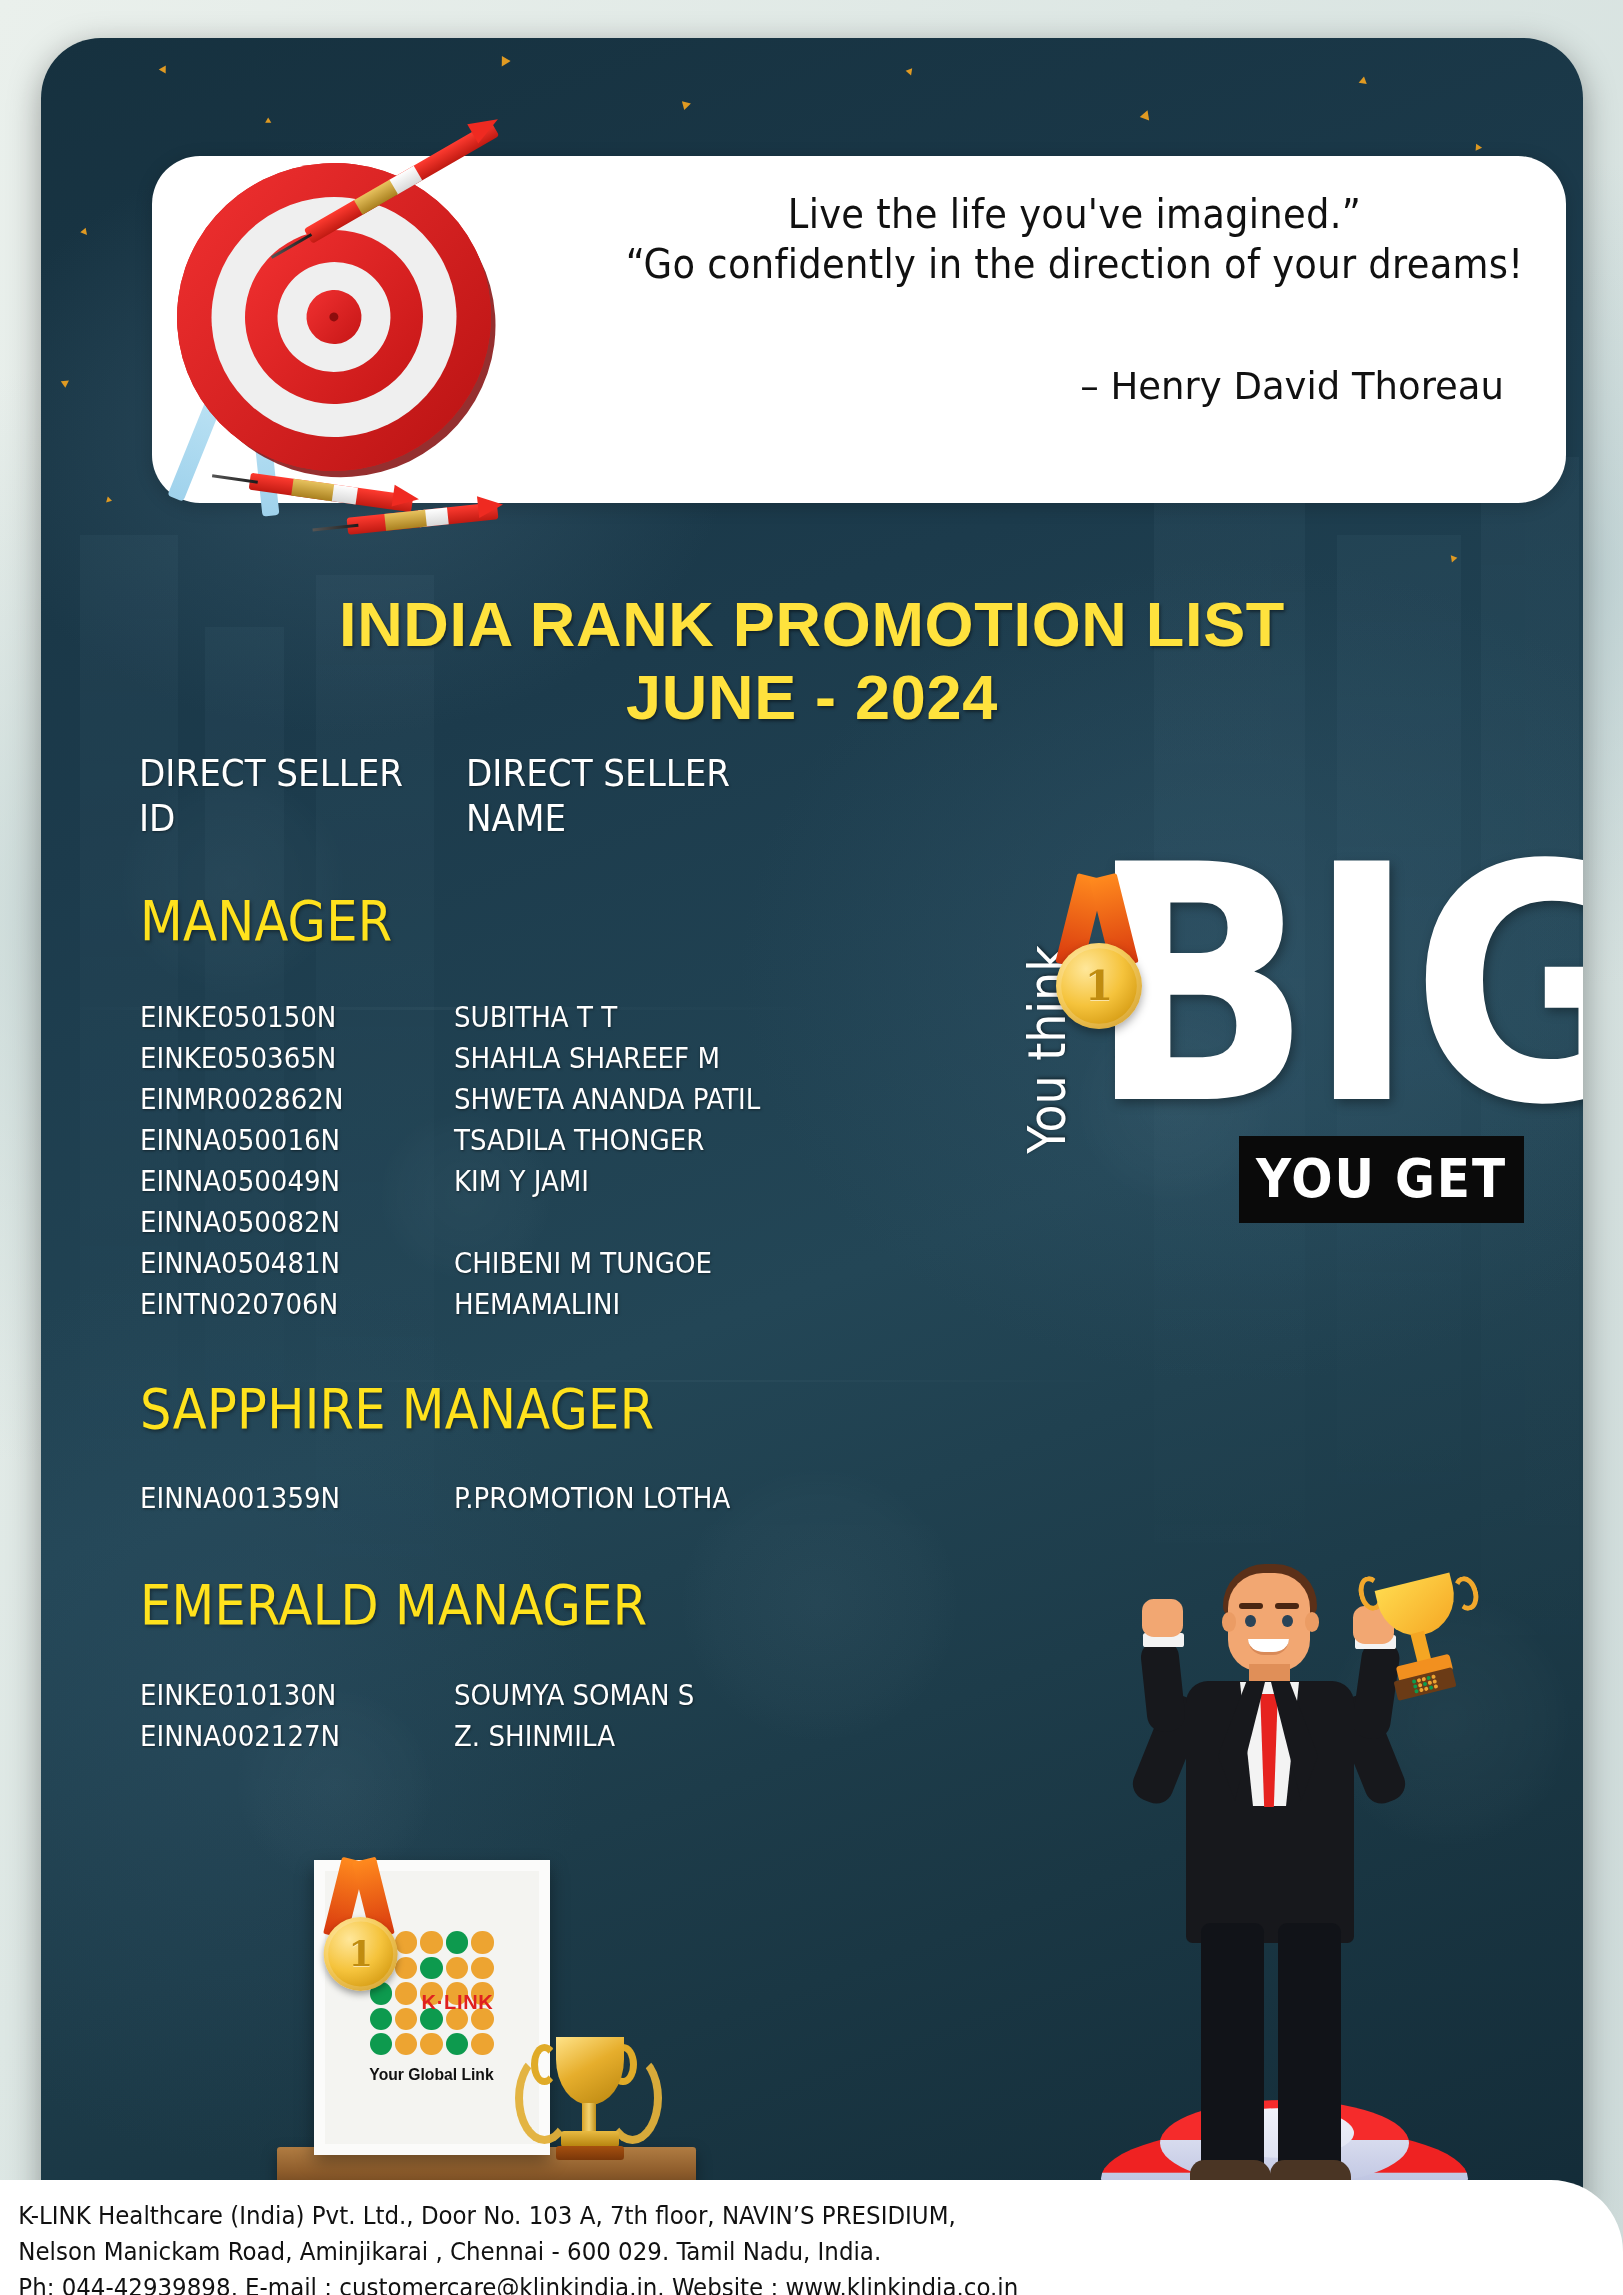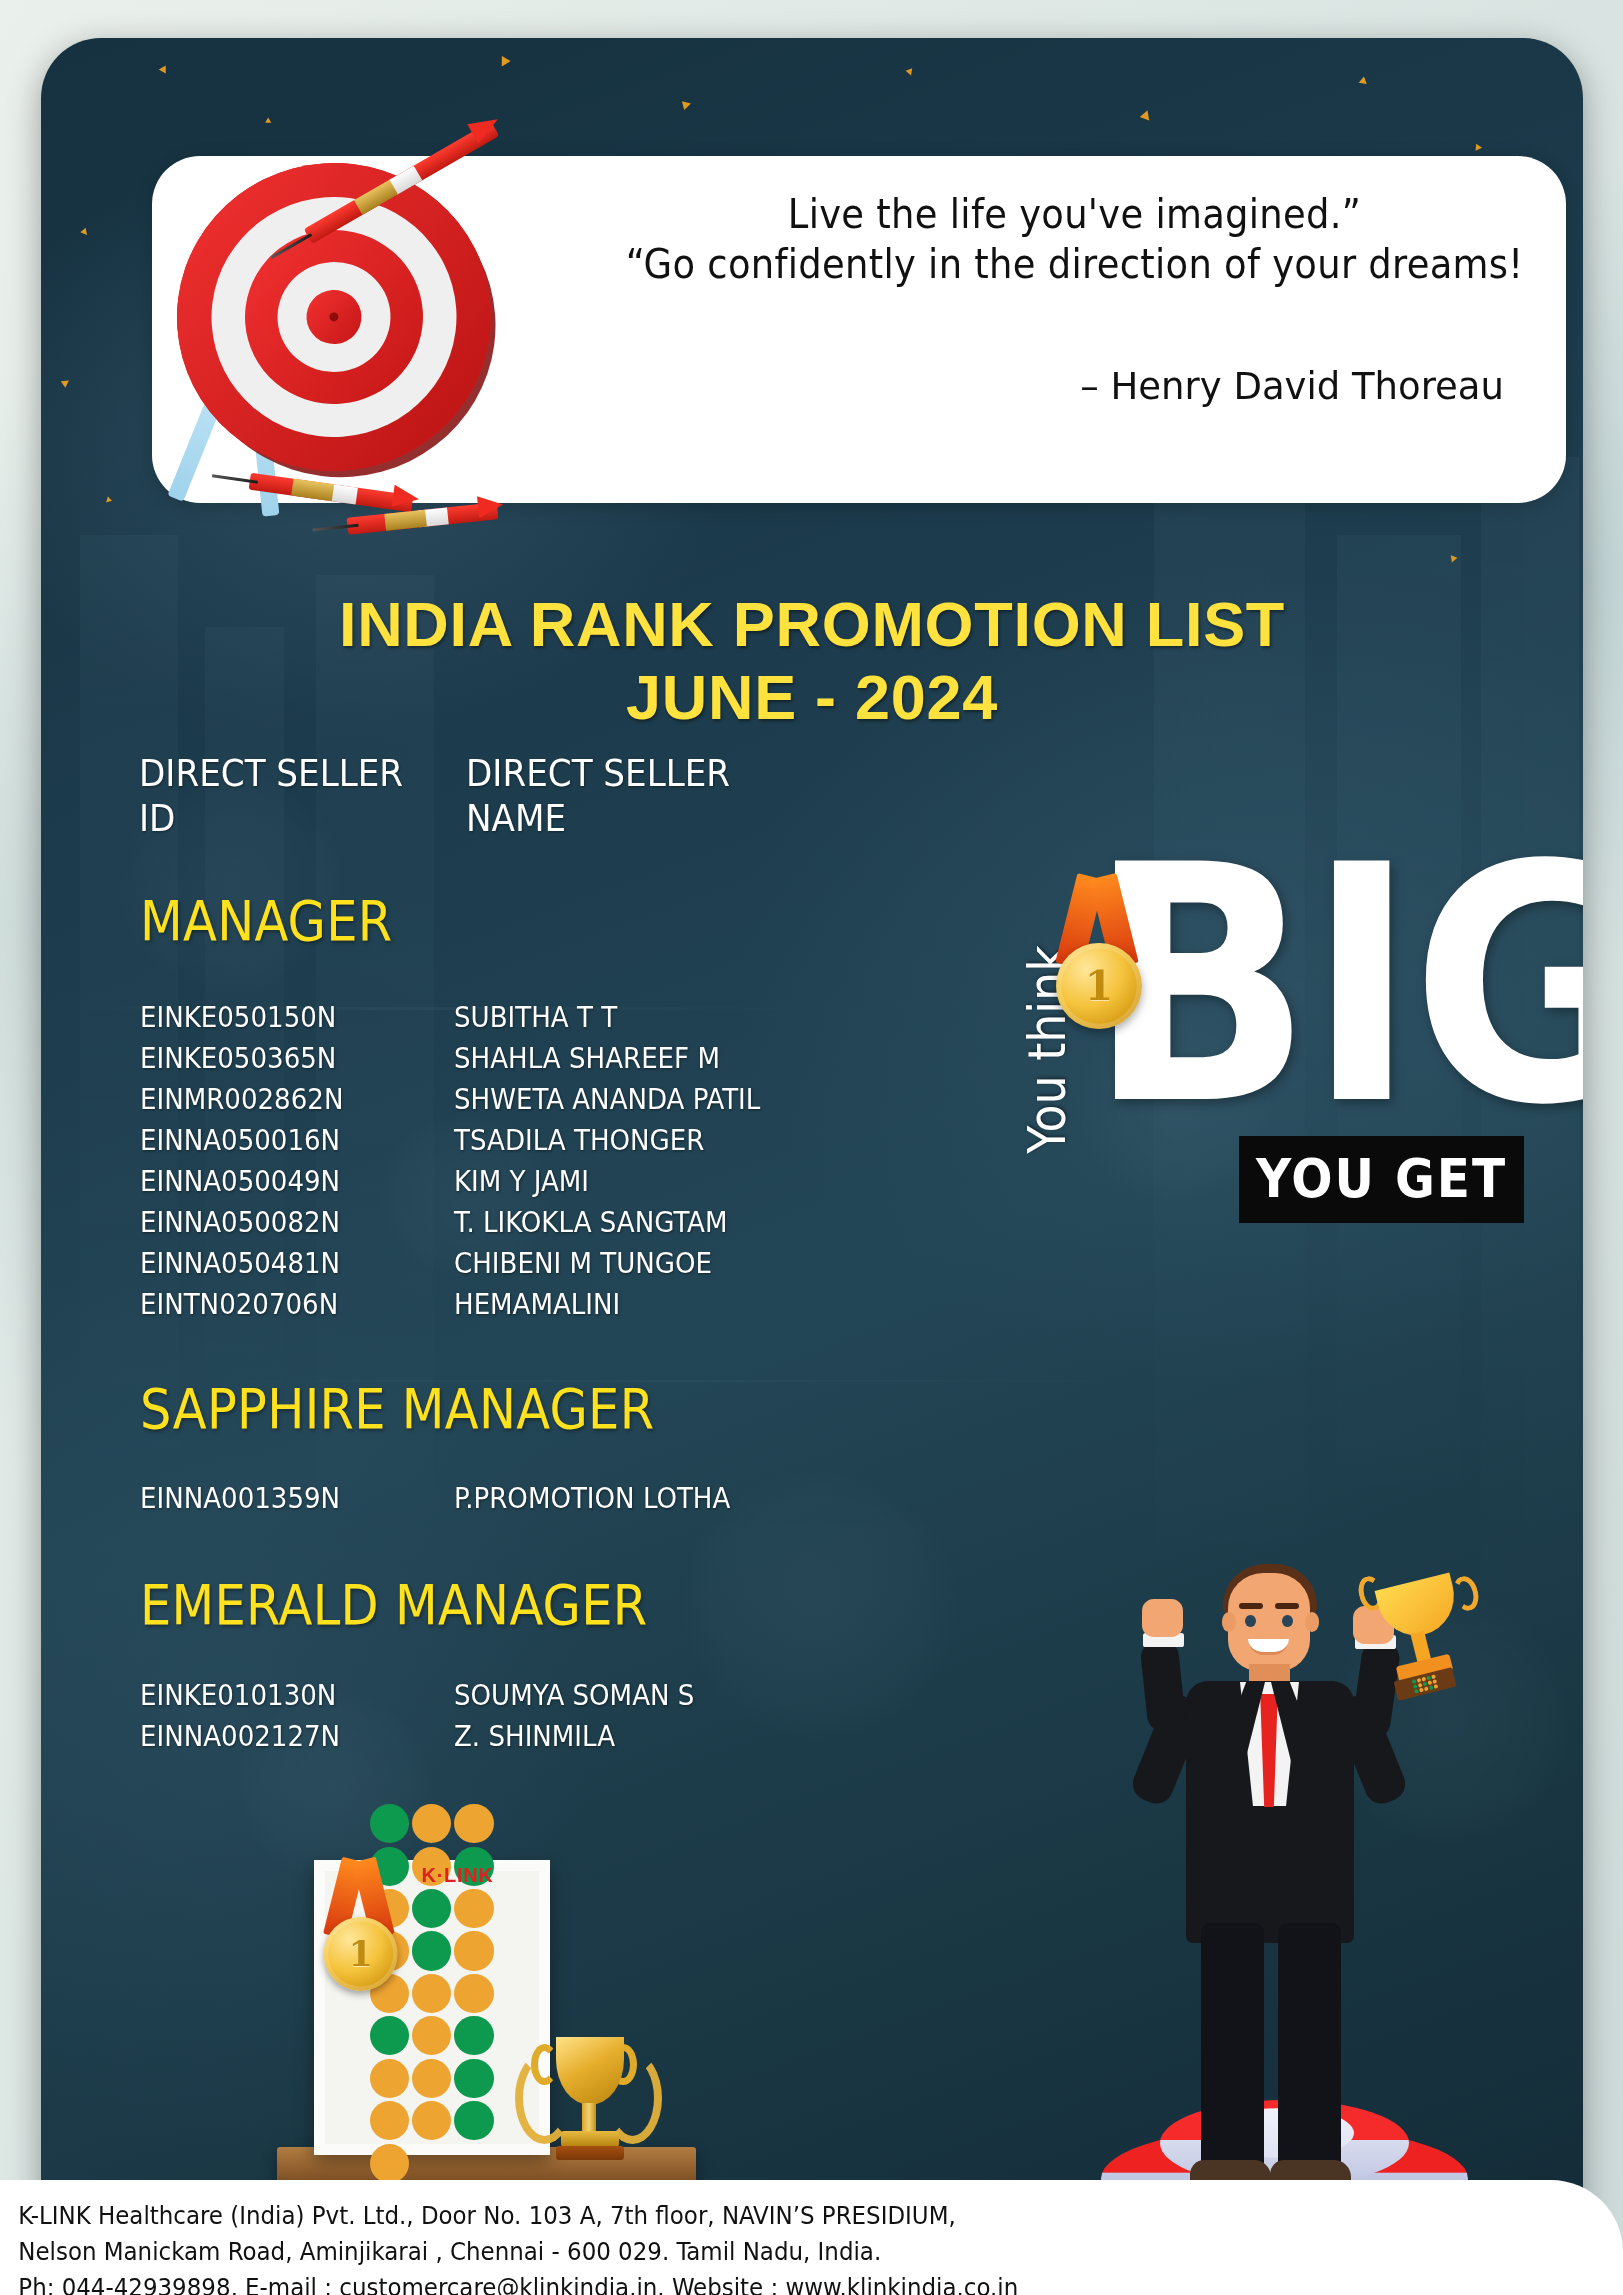--- a/index.html
+++ b/index.html
@@ -140,21 +140,21 @@
     text-shadow:0 1.3px 0 rgba(255,255,255,.55); }
 
   
   .award { position:absolute; left:262px; top:1813px; width:367px; height:340px; }
   .shelf { position:absolute; left:-26px; top:296px; width:419px; height:42px;
     background:linear-gradient(180deg,#b07c42,#8d5c2b 60%,#6d4520);
     border-radius:3.3px; box-shadow:0 6.5px 14.4px rgba(0,0,0,.35); }
   .frame { position:absolute; left:10.5px; top:9.2px; width:236px; height:295px;
     background:#f4f4f1; border:11.8px solid #fbfbfa; box-shadow:0 6.5px 17px rgba(0,0,0,.4);
     display:flex; flex-direction:column; align-items:center; justify-content:center; }
-  .klink-grid { width:124px; display:grid; grid-template-columns:repeat(3,1fr); gap:3.3px; position:relative; }
+  .klink-grid { width:124px; display:grid; grid-template-columns:repeat(5,1fr); gap:3.3px; position:relative; }
   .dot { width:100%; aspect-ratio:1/1; border-radius:50%; }
   .g { background:#0d9a4e; } .o { background:#eda431; }
   .klink-word { position:absolute; left:39px; top:60px; width:98px; text-align:center;
     color:#e02020; font-weight:bold; font-size:20px; letter-spacing:0.7px;
     font-family:"Liberation Sans", sans-serif; }
   .klink-tag { margin-top:10.5px; font-size:15.7px; font-weight:bold; color:#111;
     font-family:"Liberation Sans", sans-serif; }
   .trophy { position:absolute; left:216px; top:177px; width:141px; height:137px; }
   .cup { position:absolute; left:37px; top:9.2px; width:68px; height:68px;
     background:linear-gradient(150deg,#ffe389,#e6ae2c 45%,#b8840e);
@@ -357,21 +357,20 @@
     <div class="row">
       <div class="cell-id">EINNA050016N</div>
       <div class="cell-name">TSADILA THONGER</div>
     </div>
     <div class="row">
       <div class="cell-id">EINNA050049N</div>
       <div class="cell-name">KIM Y JAMI</div>
     </div>
     <div class="row">
       <div class="cell-id">EINNA050082N</div>
-      <div class="cell-name">T. LIKOKLA SANGTAM</div>
     </div>
     <div class="row">
       <div class="cell-id">EINNA050481N</div>
       <div class="cell-name">CHIBENI M TUNGOE</div>
     </div>
     <div class="row">
       <div class="cell-id">EINTN020706N</div>
       <div class="cell-name">HEMAMALINI</div>
     </div>
   </div>

